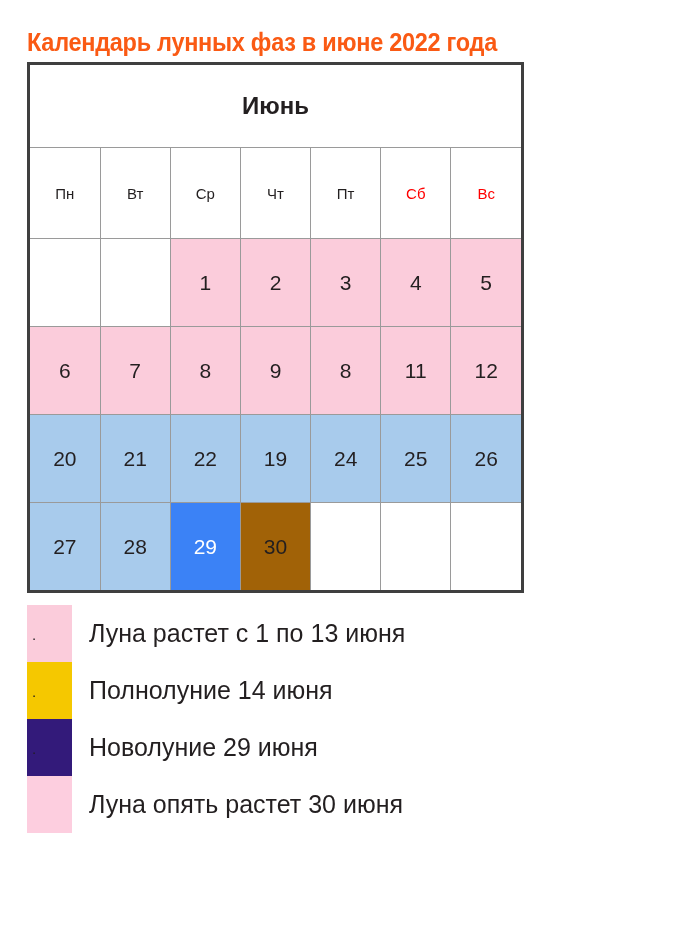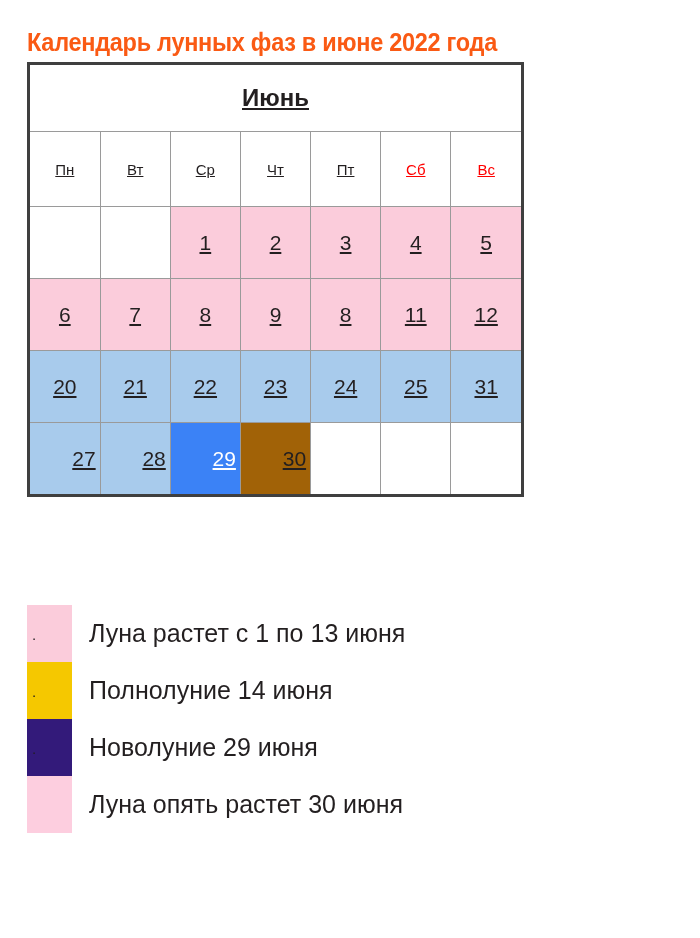--- a/index.html
+++ b/index.html
@@ -44,24 +44,23 @@
     width: 100%;
     table-layout: fixed;
   }
   table.calendar th,
   table.calendar td {
     border: 1px solid #9a9a9a;
     text-align: center;
     color: #231f20;
     font-size: 21px;
     font-weight: normal;
-    padding: 4px;
+    padding: 12px;
     height: 63px;
     vertical-align: middle;
-    text-decoration: underline;
   }
   table.calendar tr.month-row th {
     height: 58px;
     font-size: 24px;
     font-weight: bold;
     border-top: none;
     border-left: none;
     border-right: none;
   }
   table.calendar tr.weekday-row th {
@@ -69,21 +68,21 @@
     font-size: 15px;
     font-weight: normal;
   }
   table.calendar tr.weekday-row th.weekend {
     color: #ff0000;
   }
   table.calendar tr.week-row td {
     height: 63px;
   }
   
-  table.calendar tr:last-child td { border-bottom: none; text-align: right; }
+  table.calendar tr:last-child td { border-bottom: none; }
   table.calendar td:first-child,
   table.calendar th:first-child { border-left: none; }
   table.calendar td:last-child,
   table.calendar th:last-child { border-right: none; }
 
   
   .ph-empty   { background: #ffffff; }
   .ph-waxing  { background: #fbccdb; }
   .ph-full    { background: #f5c800; }
   .ph-waning  { background: #a8cbec; }
@@ -168,24 +167,24 @@
           <td class="ph-waxing">8</td>
           <td class="ph-waxing">9</td>
           <td class="ph-waxing">8</td>
           <td class="ph-waxing">11</td>
           <td class="ph-waxing">12</td>
         </tr>
         <tr class="week-row">
           <td class="ph-waning">20</td>
           <td class="ph-waning">21</td>
           <td class="ph-waning">22</td>
-          <td class="ph-waning">23</td>
+          <td class="ph-waning">19</td>
           <td class="ph-waning">24</td>
           <td class="ph-waning">25</td>
-          <td class="ph-waning">31</td>
+          <td class="ph-waning">26</td>
         </tr>
         <tr class="week-row">
           <td class="ph-waning">27</td>
           <td class="ph-waning">28</td>
           <td class="ph-new">29</td>
           <td class="ph-waxing2">30</td>
           <td class="ph-empty"></td>
           <td class="ph-empty"></td>
           <td class="ph-empty"></td>
         </tr>

